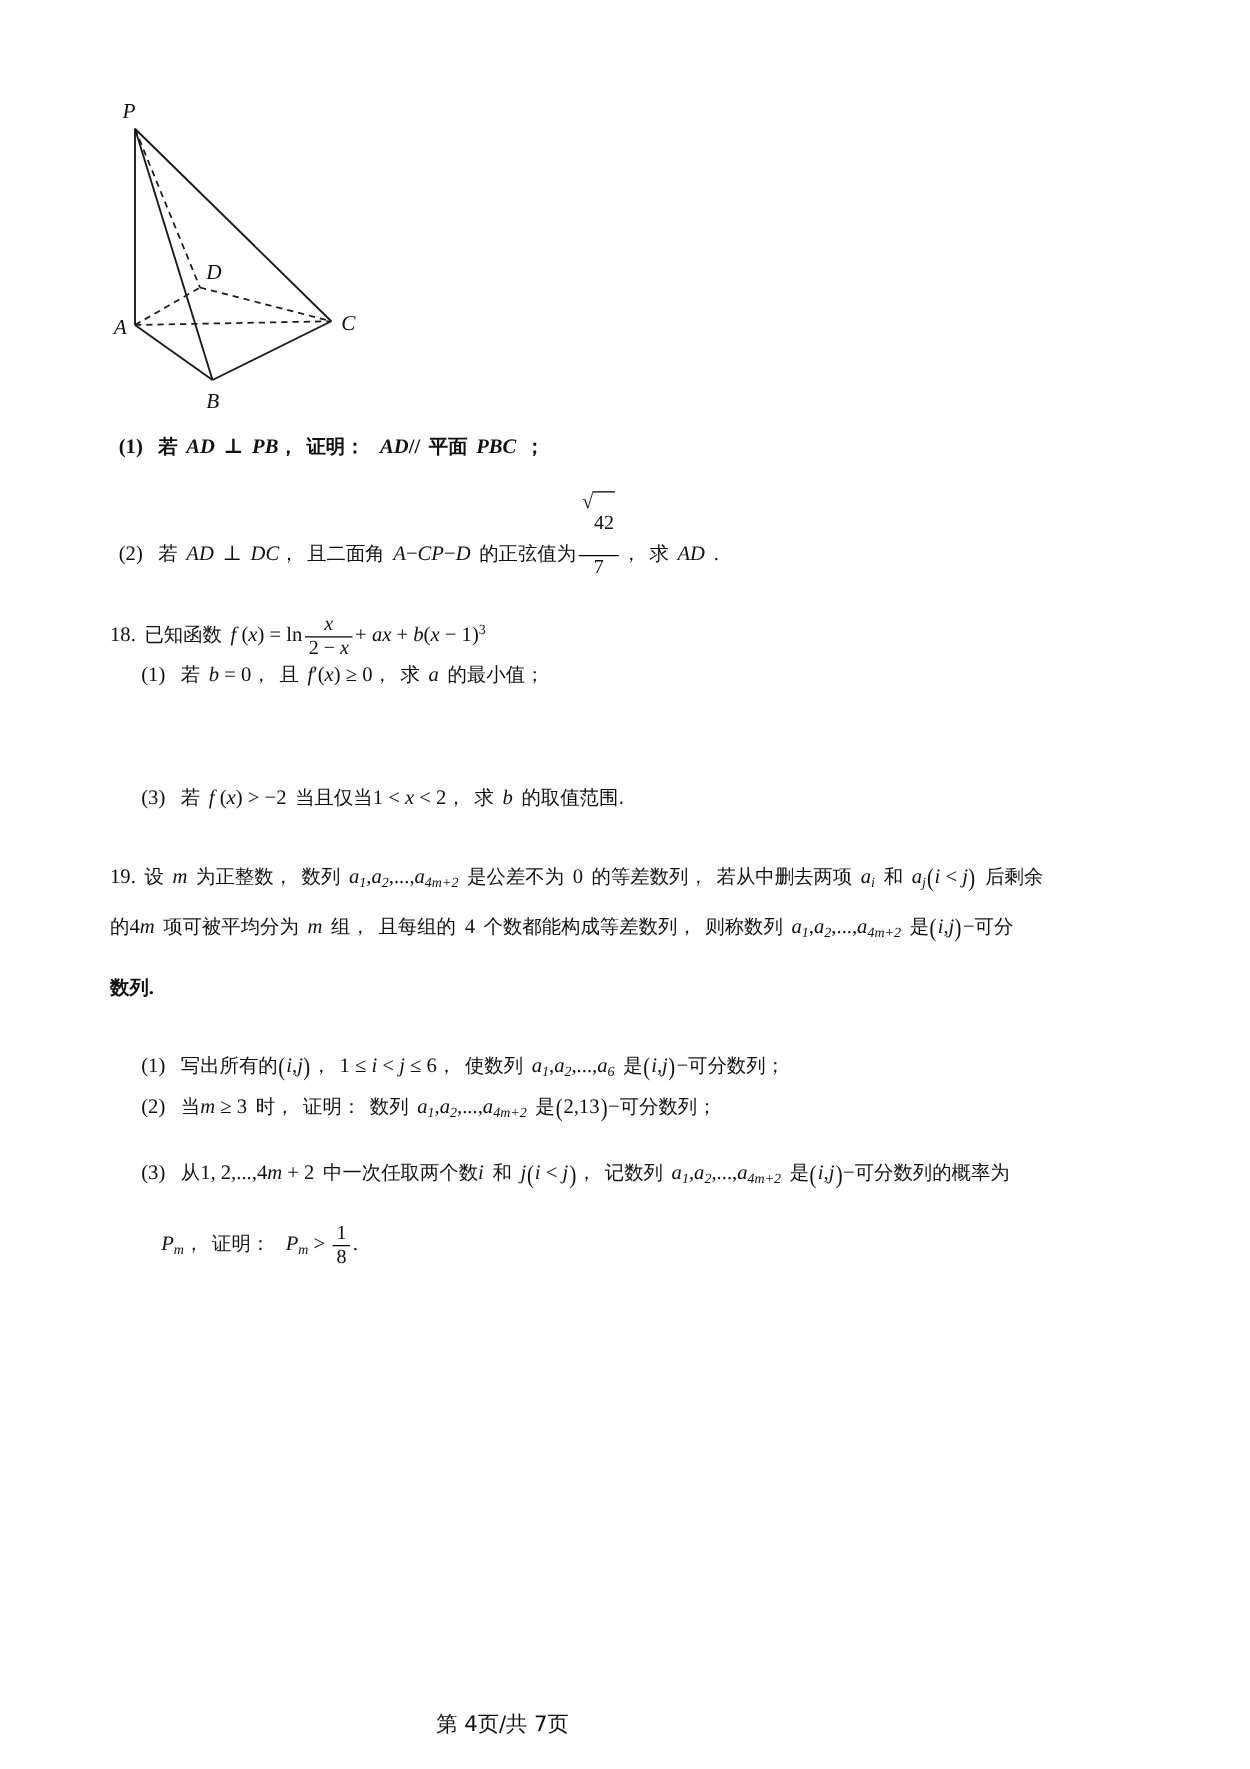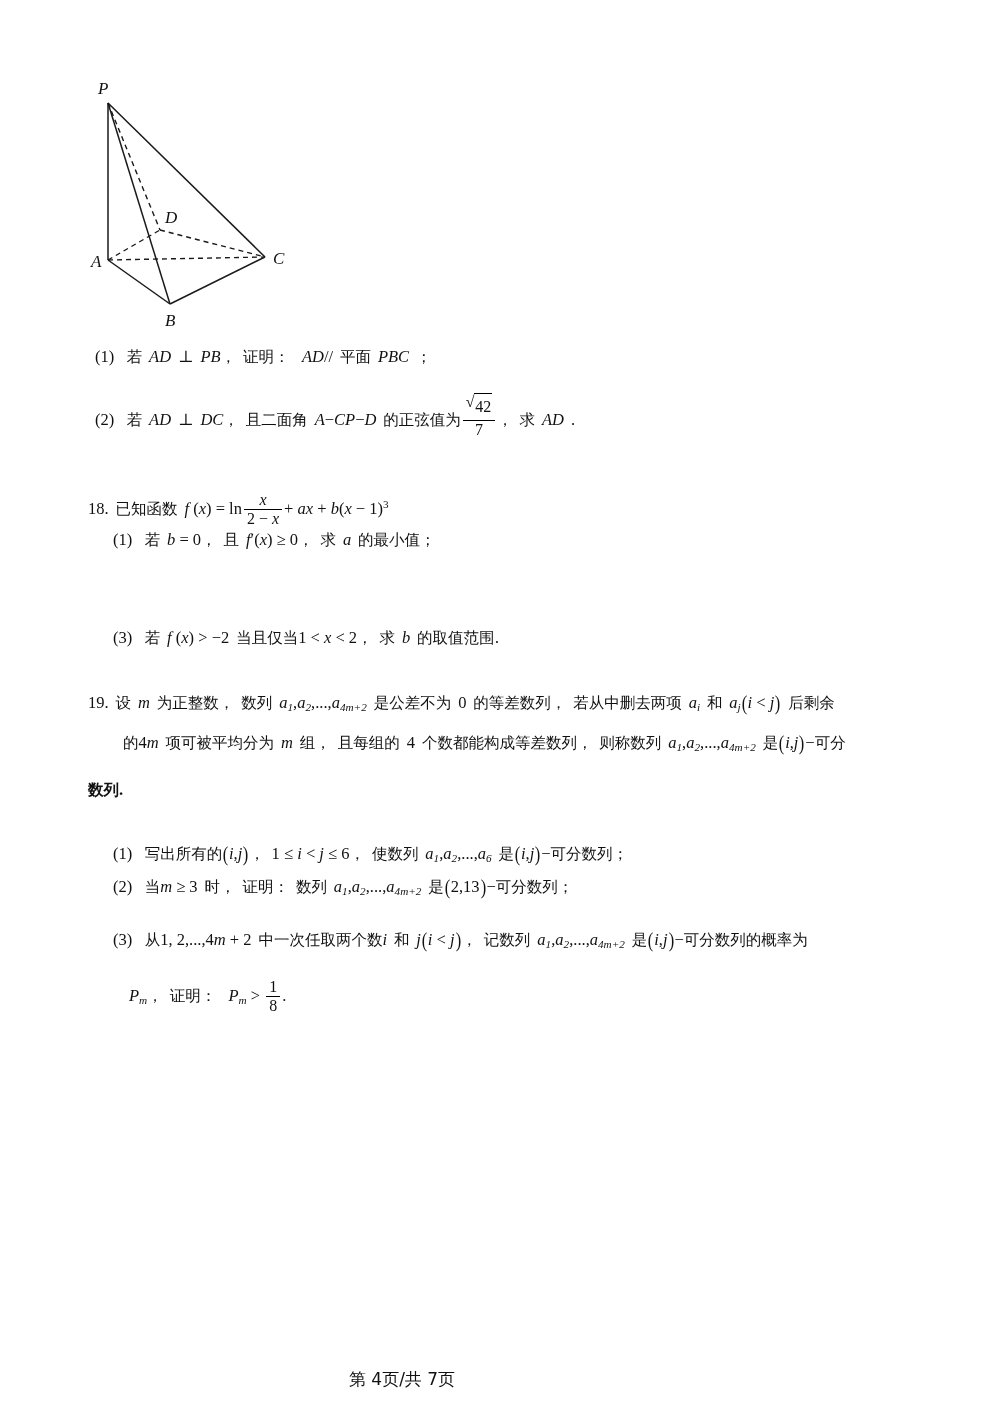--- a/index.html
+++ b/index.html
@@ -97,21 +97,21 @@
   .sqrt::before {
     content: "\221A";
     position: absolute;
     left: 0;
     top: 0.02em;
     font-size: 1.0em;
   }
   .sqrt > .rad {
     display: inline-block;
     border-top: 1.1px solid #000;
-    padding: 4px 1px;
+    padding: 16px 1px;
   }
   
   .bigparen {
     display: inline-block;
     font-size: 1.25em;
     vertical-align: -0.12em;
     font-style: normal;
     transform: scaleX(0.8);
   }
   .pgroup {
@@ -156,21 +156,21 @@
       <g font-family="Liberation Serif, DejaVu Serif, serif" font-style="italic" font-size="17" fill="#111">
         <text x="28" y="34">P</text>
         <text x="95" y="163">D</text>
         <text x="21" y="207">A</text>
         <text x="203" y="204">C</text>
         <text x="95" y="266">B</text>
       </g>
     </svg>
   </div>
 
-  <div class="block" style="left:95px; top:345px;">
+  <div class="block" style="left:95px; top:345px;font-weight:bold;">
     <span class="num-label">(1)</span><span class="spc-lg"></span><span class="han">若</span><span class="spc"></span><span class="mi">AD</span><span class="spc"></span><span class="mo">⊥</span><span class="spc"></span><span class="mi">PB</span><span class="han">，</span><span class="spc"></span><span class="han">证明：</span><span class="spc-lg"></span><span class="mi">AD</span><span class="mo">//</span><span class="spc"></span><span class="han">平面</span><span class="spc"></span><span class="mi">PBC</span><span class="spc"></span><span class="han">；</span>
   </div>
 
   <div class="block" style="left:95px; top:393px;">
     <span class="num-label">(2)</span><span class="spc-lg"></span><span class="han">若</span><span class="spc"></span><span class="mi">AD</span><span class="spc"></span><span class="mo">⊥</span><span class="spc"></span><span class="mi">DC</span><span class="han">，</span><span class="spc"></span><span class="han">且二面角</span><span class="spc"></span><span class="mi">A</span><span class="mo">−</span><span class="mi">CP</span><span class="mo">−</span><span class="mi">D</span><span class="spc"></span><span class="han">的正弦值为</span><span class="frac"><span class="fnum"><span class="sqrt"><span class="rad">42</span></span></span><span class="fden">7</span></span><span class="han">，</span><span class="spc"></span><span class="han">求</span><span class="spc"></span><span class="mi">AD</span><span class="spc"></span><span class="mo">.</span>
   </div>
 
   <div class="block" style="left:88px; top:491px;">
     <span class="num-label">18.</span><span class="spc"></span><span class="han">已知函数</span><span class="spc"></span><span class="mi">f</span> <span class="mo">(</span><span class="mi">x</span><span class="mo">)</span> <span class="mo">=</span> <span class="mo">ln</span><span class="frac"><span class="fnum"><span class="mi">x</span></span><span class="fden"><span class="mn">2</span> <span class="mo">−</span> <span class="mi">x</span></span></span><span class="mo">+</span> <span class="mi">ax</span> <span class="mo">+</span> <span class="mi">b</span><span class="mo">(</span><span class="mi">x</span> <span class="mo">−</span> <span class="mn">1)</span><span class="sup">3</span>
   </div>
@@ -181,21 +181,21 @@
 
 
   <div class="block" style="left:113px; top:626px;">
     <span class="num-label">(3)</span><span class="spc-lg"></span><span class="han">若</span><span class="spc"></span><span class="mi">f</span> <span class="mo">(</span><span class="mi">x</span><span class="mo">)</span> <span class="mo">&gt;</span> <span class="mo">−</span><span class="mn">2</span><span class="spc"></span><span class="han">当且仅当</span><span class="mn">1</span> <span class="mo">&lt;</span> <span class="mi">x</span> <span class="mo">&lt;</span> <span class="mn">2</span><span class="han">，</span><span class="spc"></span><span class="han">求</span><span class="spc"></span><span class="mi">b</span><span class="spc"></span><span class="han">的取值范围.</span>
   </div>
 
   <div class="block" style="left:88px; top:678px;margin-top:10px;">
     <span class="num-label">19.</span><span class="spc"></span><span class="han">设</span><span class="spc"></span><span class="mi">m</span><span class="spc"></span><span class="han">为正整数，</span><span class="spc"></span><span class="han">数列</span><span class="spc"></span><span class="mi">a</span><span class="sub">1</span><span class="mo">,</span><span class="mi">a</span><span class="sub">2</span><span class="mo">,...,</span><span class="mi">a</span><span class="sub">4m+2</span><span class="spc"></span><span class="han">是公差不为</span><span class="spc"></span><span class="mn">0</span><span class="spc"></span><span class="han">的等差数列，</span><span class="spc"></span><span class="han">若从中删去两项</span><span class="spc"></span><span class="mi">a</span><span class="sub">i</span><span class="spc"></span><span class="han">和</span><span class="spc"></span><span class="mi">a</span><span class="sub">j</span><span class="pgroup"><span class="bigparen">(</span><span class="mi">i</span> <span class="mo">&lt;</span> <span class="mi">j</span><span class="bigparen">)</span></span><span class="spc"></span><span class="han">后剩余</span>
   </div>
 
-  <div class="block" style="left:88px; top:728px;margin-left:35px;">
+  <div class="block" style="left:88px; top:728px;">
     <span class="han">的</span><span class="mn">4</span><span class="mi">m</span><span class="spc"></span><span class="han">项可被平均分为</span><span class="spc"></span><span class="mi">m</span><span class="spc"></span><span class="han">组，</span><span class="spc"></span><span class="han">且每组的</span><span class="spc"></span><span class="mn">4</span><span class="spc"></span><span class="han">个数都能构成等差数列，</span><span class="spc"></span><span class="han">则称数列</span><span class="spc"></span><span class="mi">a</span><span class="sub">1</span><span class="mo">,</span><span class="mi">a</span><span class="sub">2</span><span class="mo">,...,</span><span class="mi">a</span><span class="sub">4m+2</span><span class="spc"></span><span class="han">是</span><span class="pgroup"><span class="bigparen">(</span><span class="mi">i</span><span class="mo">,</span><span class="mi">j</span><span class="bigparen">)</span></span><span class="mo">−</span><span class="han">可分</span>
   </div>
 
   <div class="block" style="left:88px; top:778px;font-weight:bold;">
     <span class="han">数列</span><span class="mo">.</span>
   </div>
 
   <div class="block" style="left:113px; top:839px;">
     <span class="num-label">(1)</span><span class="spc-lg"></span><span class="han">写出所有的</span><span class="pgroup"><span class="bigparen">(</span><span class="mi">i</span><span class="mo">,</span><span class="mi">j</span><span class="bigparen">)</span></span><span class="han">，</span><span class="spc"></span><span class="mn">1</span> <span class="mo">≤</span> <span class="mi">i</span> <span class="mo">&lt;</span> <span class="mi">j</span> <span class="mo">≤</span> <span class="mn">6</span><span class="han">，</span><span class="spc"></span><span class="han">使数列</span><span class="spc"></span><span class="mi">a</span><span class="sub">1</span><span class="mo">,</span><span class="mi">a</span><span class="sub">2</span><span class="mo">,...,</span><span class="mi">a</span><span class="sub">6</span><span class="spc"></span><span class="han">是</span><span class="pgroup"><span class="bigparen">(</span><span class="mi">i</span><span class="mo">,</span><span class="mi">j</span><span class="bigparen">)</span></span><span class="mo">−</span><span class="han">可分数列；</span>
   </div>

